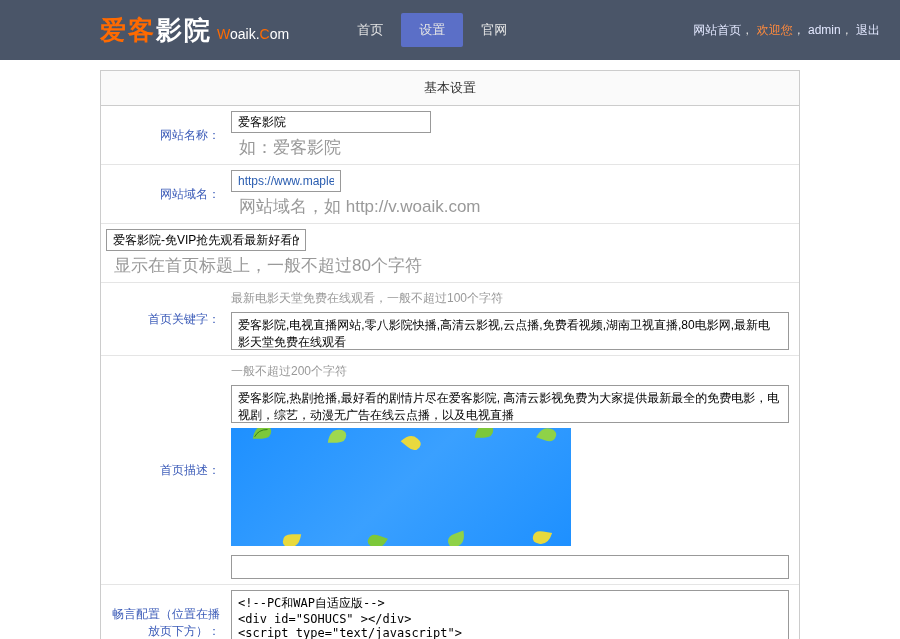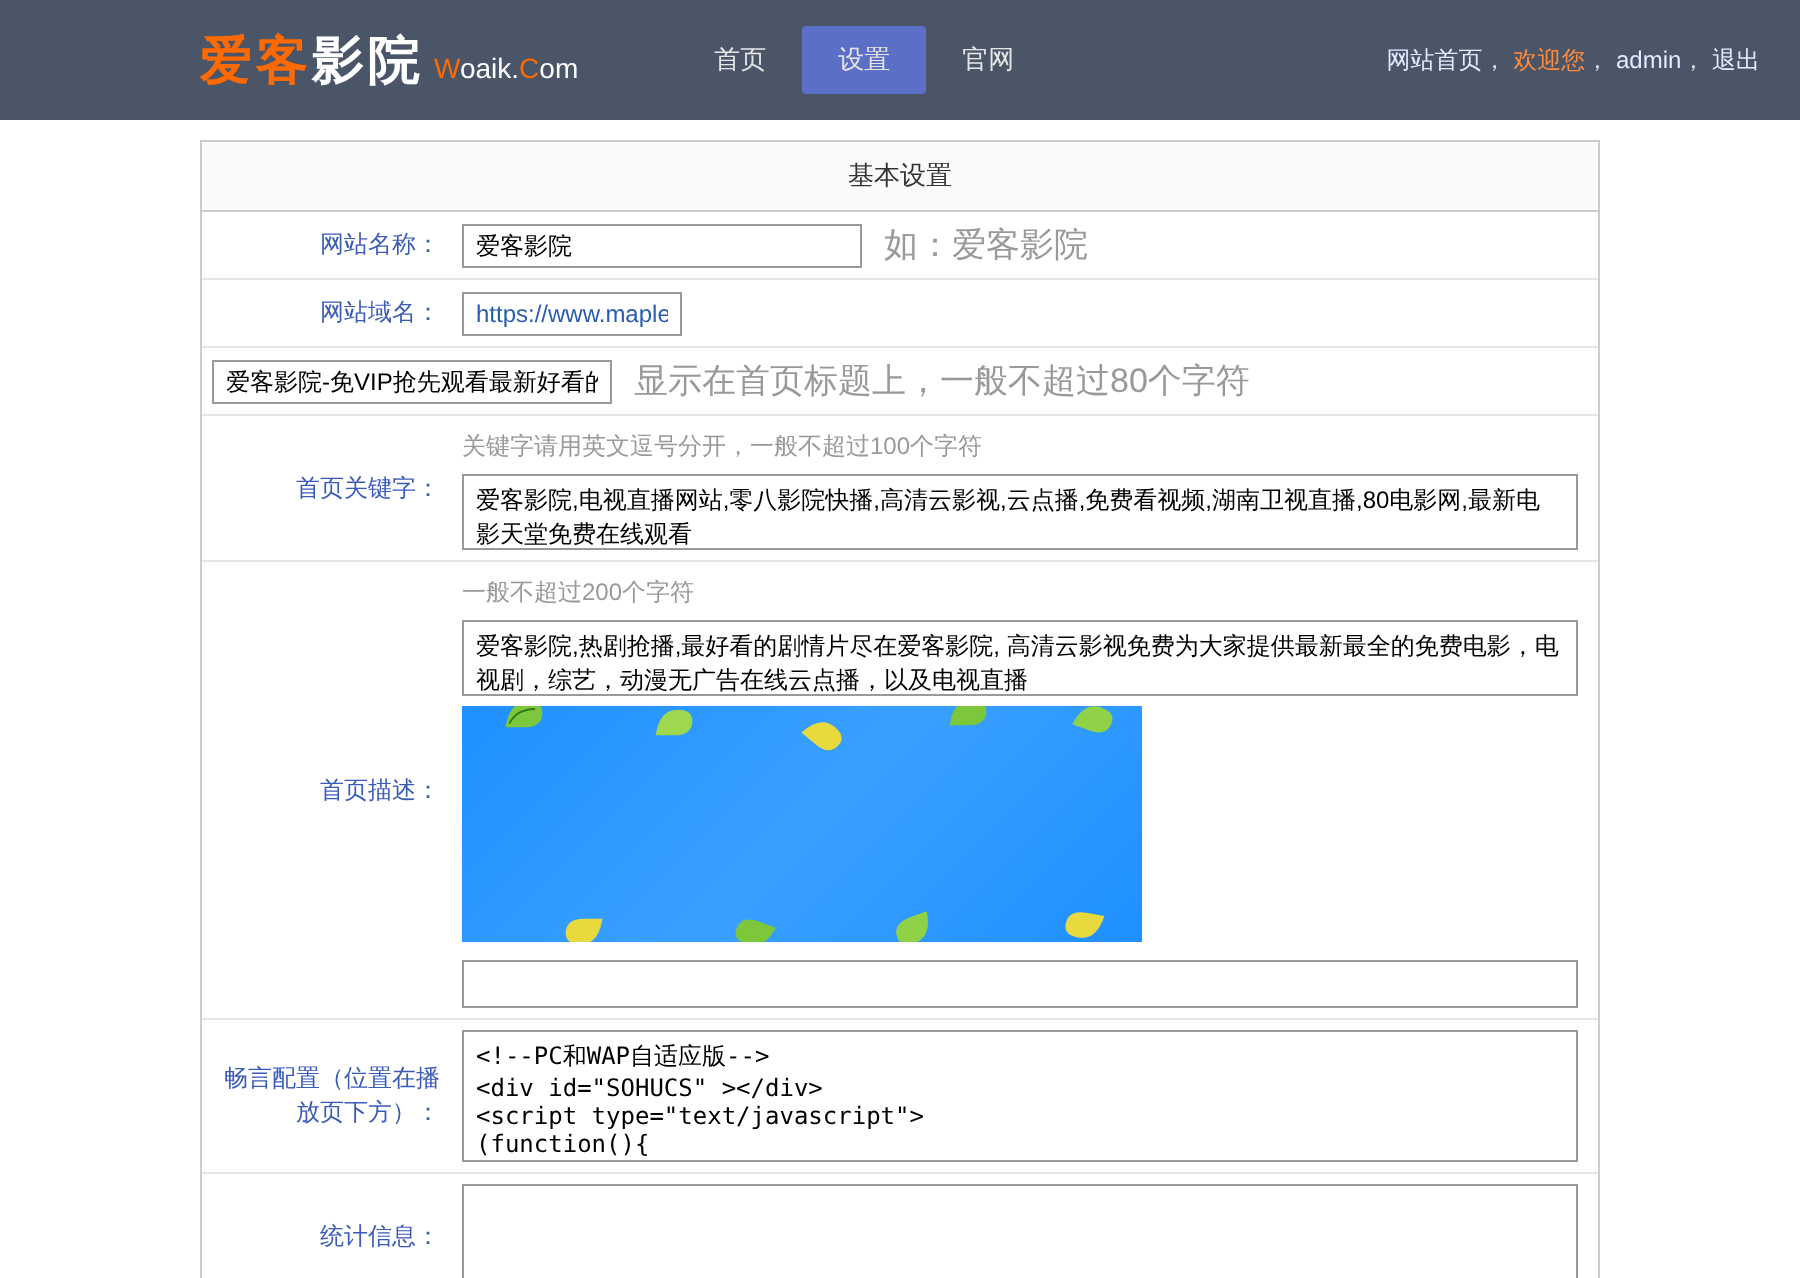--- a/index.html
+++ b/index.html
@@ -71,21 +71,21 @@
       justify-content: flex-end;
     }
     .form-field {
       flex: 1;
       padding: 5px 10px 5px 5px;
       display: flex;
       align-items: flex-start;
       flex-direction: column;
       gap: 3px;
     }
-    .form-field.inline { flex-direction: row; align-items: flex-end; }
+    .form-field.inline { flex-direction: column; align-items: flex-start; }
     
     input[type="text"] {
       height: 22px;
       border: 1px solid #999;
       padding: 2px 6px;
       font-size: 12px;
       font-family: inherit;
     }
     textarea {
       width: 100%;
@@ -152,34 +152,35 @@
     <div class="form-field inline">
       <input type="text" style="width: 200px;" value="爱客影院">
       <span class="hint">如：爱客影院</span>
     </div>
   </div>
 
   <div class="form-row">
     <div class="form-label">网站域名：</div>
     <div class="form-field inline">
       <input type="text" style="width: 110px; color: rgb(42, 93, 176);" value="https://www.maple5.c">
+      <span class="hint">网站域名，如 http://v.woaik.com</span>
     </div>
   </div>
 
   <div class="form-row">
     <div class="form-field inline">
       <input type="text" style="width: 200px;" value="爱客影院-免VIP抢先观看最新好看的电影和电视剧">
       <span class="hint">显示在首页标题上，一般不超过80个字符</span>
     </div>
   </div>
 
   <div class="form-row">
     <div class="form-label">首页关键字：</div>
     <div class="form-field">
-      <div class="hint-above">关键字请用英文逗号分开，一般不超过100个字符</div>
+      <div class="hint-above">最新电影天堂免费在线观看，一般不超过100个字符</div>
       <textarea rows="2" class="scrollbar-textarea" style="">爱客影院,电视直播网站,零八影院快播,高清云影视,云点播,免费看视频,湖南卫视直播,80电影网,最新电影天堂免费在线观看</textarea>
     </div>
   </div>
 
   <div class="form-row">
     <div class="form-label">首页描述：</div>
     <div class="form-field">
       <div class="hint-above">一般不超过200个字符</div>
       <textarea rows="2" class="scrollbar-textarea" style="">爱客影院,热剧抢播,最好看的剧情片尽在爱客影院, 高清云影视免费为大家提供最新最全的免费电影，电视剧，综艺，动漫无广告在线云点播，以及电视直播</textarea>
       <div class="banner">

